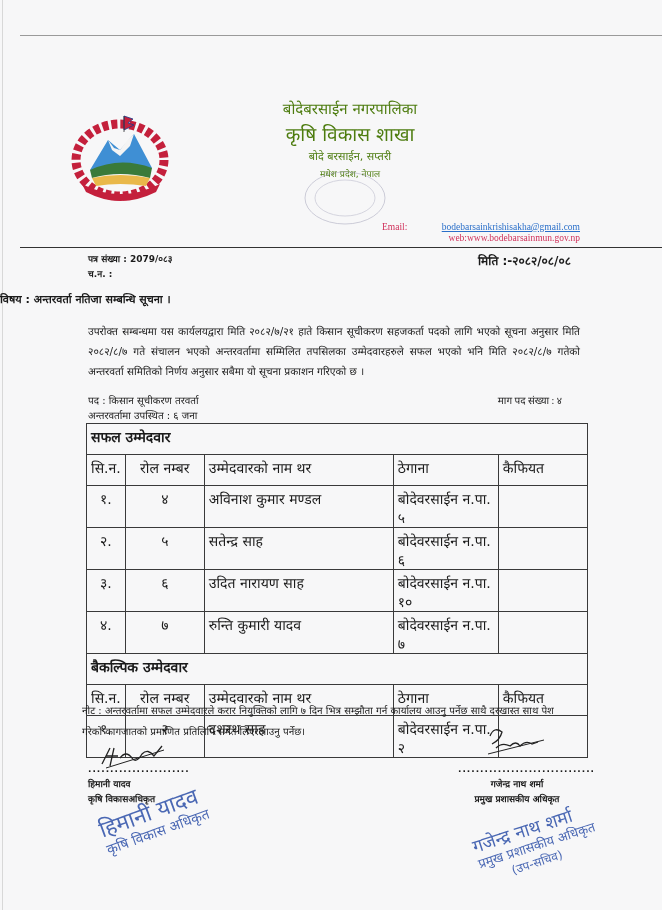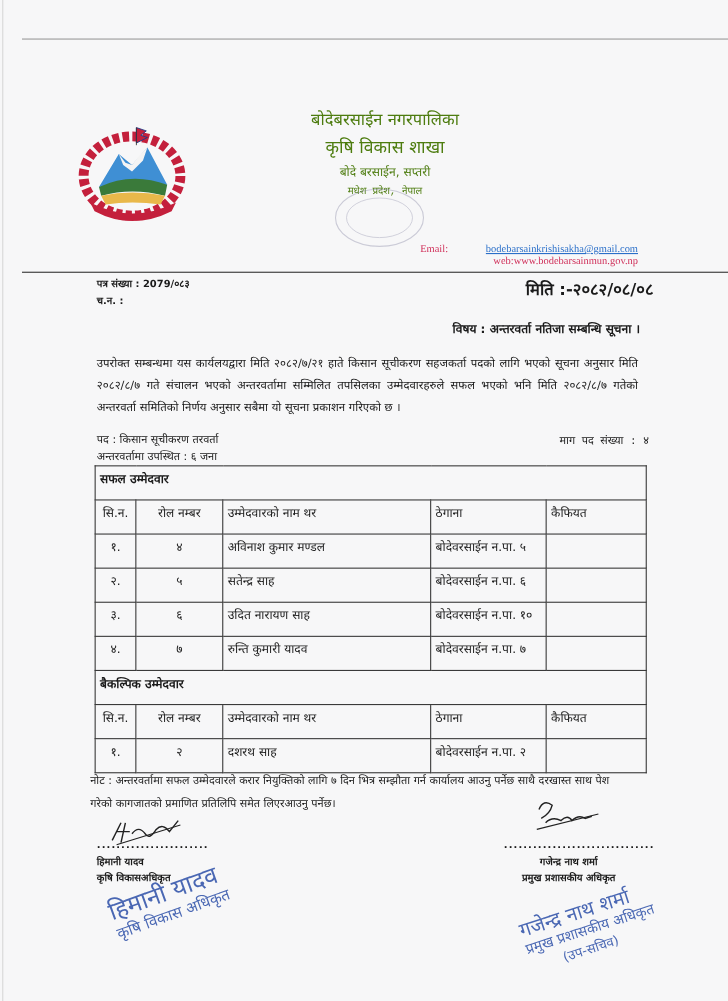--- a/index.html
+++ b/index.html
@@ -6,35 +6,35 @@
     body {
       width: 662px; height: 910px; background: #f7f7f8; position: relative; overflow: hidden;
       font-family: "DejaVu Serif", "Liberation Serif", serif; color: #1b1b1b;
     }
     .top-rule { position: absolute; left: 20px; top: 35px; width: 642px; height: 1px; background: #9a9a9a; }
     .left-edge { position: absolute; left: 2px; top: 0; width: 1px; height: 910px; background: #d8d8d8; }
     .emblem { position: absolute; left: 68px; top: 112px; width: 104px; height: 90px; }
     .head { position: absolute; left: 200px; top: 98px; width: 300px; text-align: center; color: #4d7c0f; font-family: "DejaVu Sans", sans-serif; }
     .head .l1 { font-size: 15px; line-height: 22px; }
     .head .l2 { font-size: 20px; line-height: 28px; }
-    .head .l3 { font-size: 16px; line-height: 28px; }
+    .head .l3 { font-size: 19px; line-height: 28px; }
     .head .l4 { font-size: 11px; line-height: 18px; }
-    .head .l5 { font-size: 9px; line-height: 16px; font-family: Liberation Mono, monospace; }
+    .head .l5 { font-size: 9px; line-height: 16px; }
     .contact { position: absolute; right: 82px; top: 222px; text-align: right; font-family: "Liberation Serif", serif; font-size: 9.5px; line-height: 11px; }
     .contact .em-label { color: #d0305a; }
     .contact .em-link { color: #2a6fc9; text-decoration: underline; padding-left: 32px; }
     .contact .web { color: #d0305a; }
     .hdr-rule { position: absolute; left: 20px; top: 247px; width: 642px; height: 1px; background: #333; }
     .ref { position: absolute; left: 88px; top: 252px; font-size: 9px; font-weight: bold; font-family: "DejaVu Sans", sans-serif; line-height: 15px; }
-    .date { position: absolute; left: 478px; top: 252px; font-size: 15px; font-weight: bold; font-family: "DejaVu Sans", sans-serif; }
-    .subject { position: absolute; left: 0; width: 582px; top: 291px; text-align: right; font-size: 11px; font-weight: bold; font-family: "DejaVu Sans", sans-serif; }
+    .date { position: absolute; left: 478px; top: 252px; font-size: 12px; font-weight: bold; font-family: "DejaVu Sans", sans-serif; }
+    .subject { position: absolute; left: 0; width: 582px; top: 291px; text-align: left; font-size: 11px; font-weight: bold; font-family: "DejaVu Sans", sans-serif; }
     .body-text { position: absolute; left: 88px; top: 321px; width: 492px; font-size: 10.4px; line-height: 20px; font-family: "DejaVu Sans", sans-serif; text-align: justify; }
     .post { position: absolute; left: 88px; top: 393px; font-size: 10px; line-height: 15px; font-family: "DejaVu Sans", sans-serif; }
-    .demand { position: absolute; right: 72px; top: 393px; font-size: 10px; font-family: Liberation Mono, monospace; }
-    table.results { position: absolute; left: 86px; top: 423px; width: 502px; border-collapse: collapse; font-family: "DejaVu Sans", sans-serif; font-size: 11px; }
+    .demand { position: absolute; right: 100px; top: 393px; font-size: 10px; font-family: Liberation Serif, serif; }
+    table.results { position: absolute; left: 86px; top: 423px; width: 502px; border-collapse: collapse; font-family: "DejaVu Sans", sans-serif; font-size: 14px; }
     table.results td { border: 1px solid #3a3a3a; padding: 3px 4px 0 4px; vertical-align: top; height: 27px; }
     table.results td.section { font-weight: bold; height: 27px; }
     td.c-sn { width: 28px; text-align: center; }
     td.c-roll { width: 70px; text-align: center; }
     td.c-name { width: 180px; }
     td.c-addr { width: 96px; }
     .note { position: absolute; left: 82px; top: 700px; width: 495px; font-size: 10px; line-height: 21px; font-family: "DejaVu Sans", sans-serif; }
     .sig-left { position: absolute; left: 88px; top: 762px; font-size: 9px; font-weight: bold; line-height: 15px; font-family: "DejaVu Sans", sans-serif; }
     .sig-right { position: absolute; left: 458px; top: 762px; text-align: center; font-size: 9px; font-weight: bold; line-height: 15px; font-family: "DejaVu Sans", sans-serif; width: 118px; }
     .dots { letter-spacing: 1px; font-weight: bold; }

